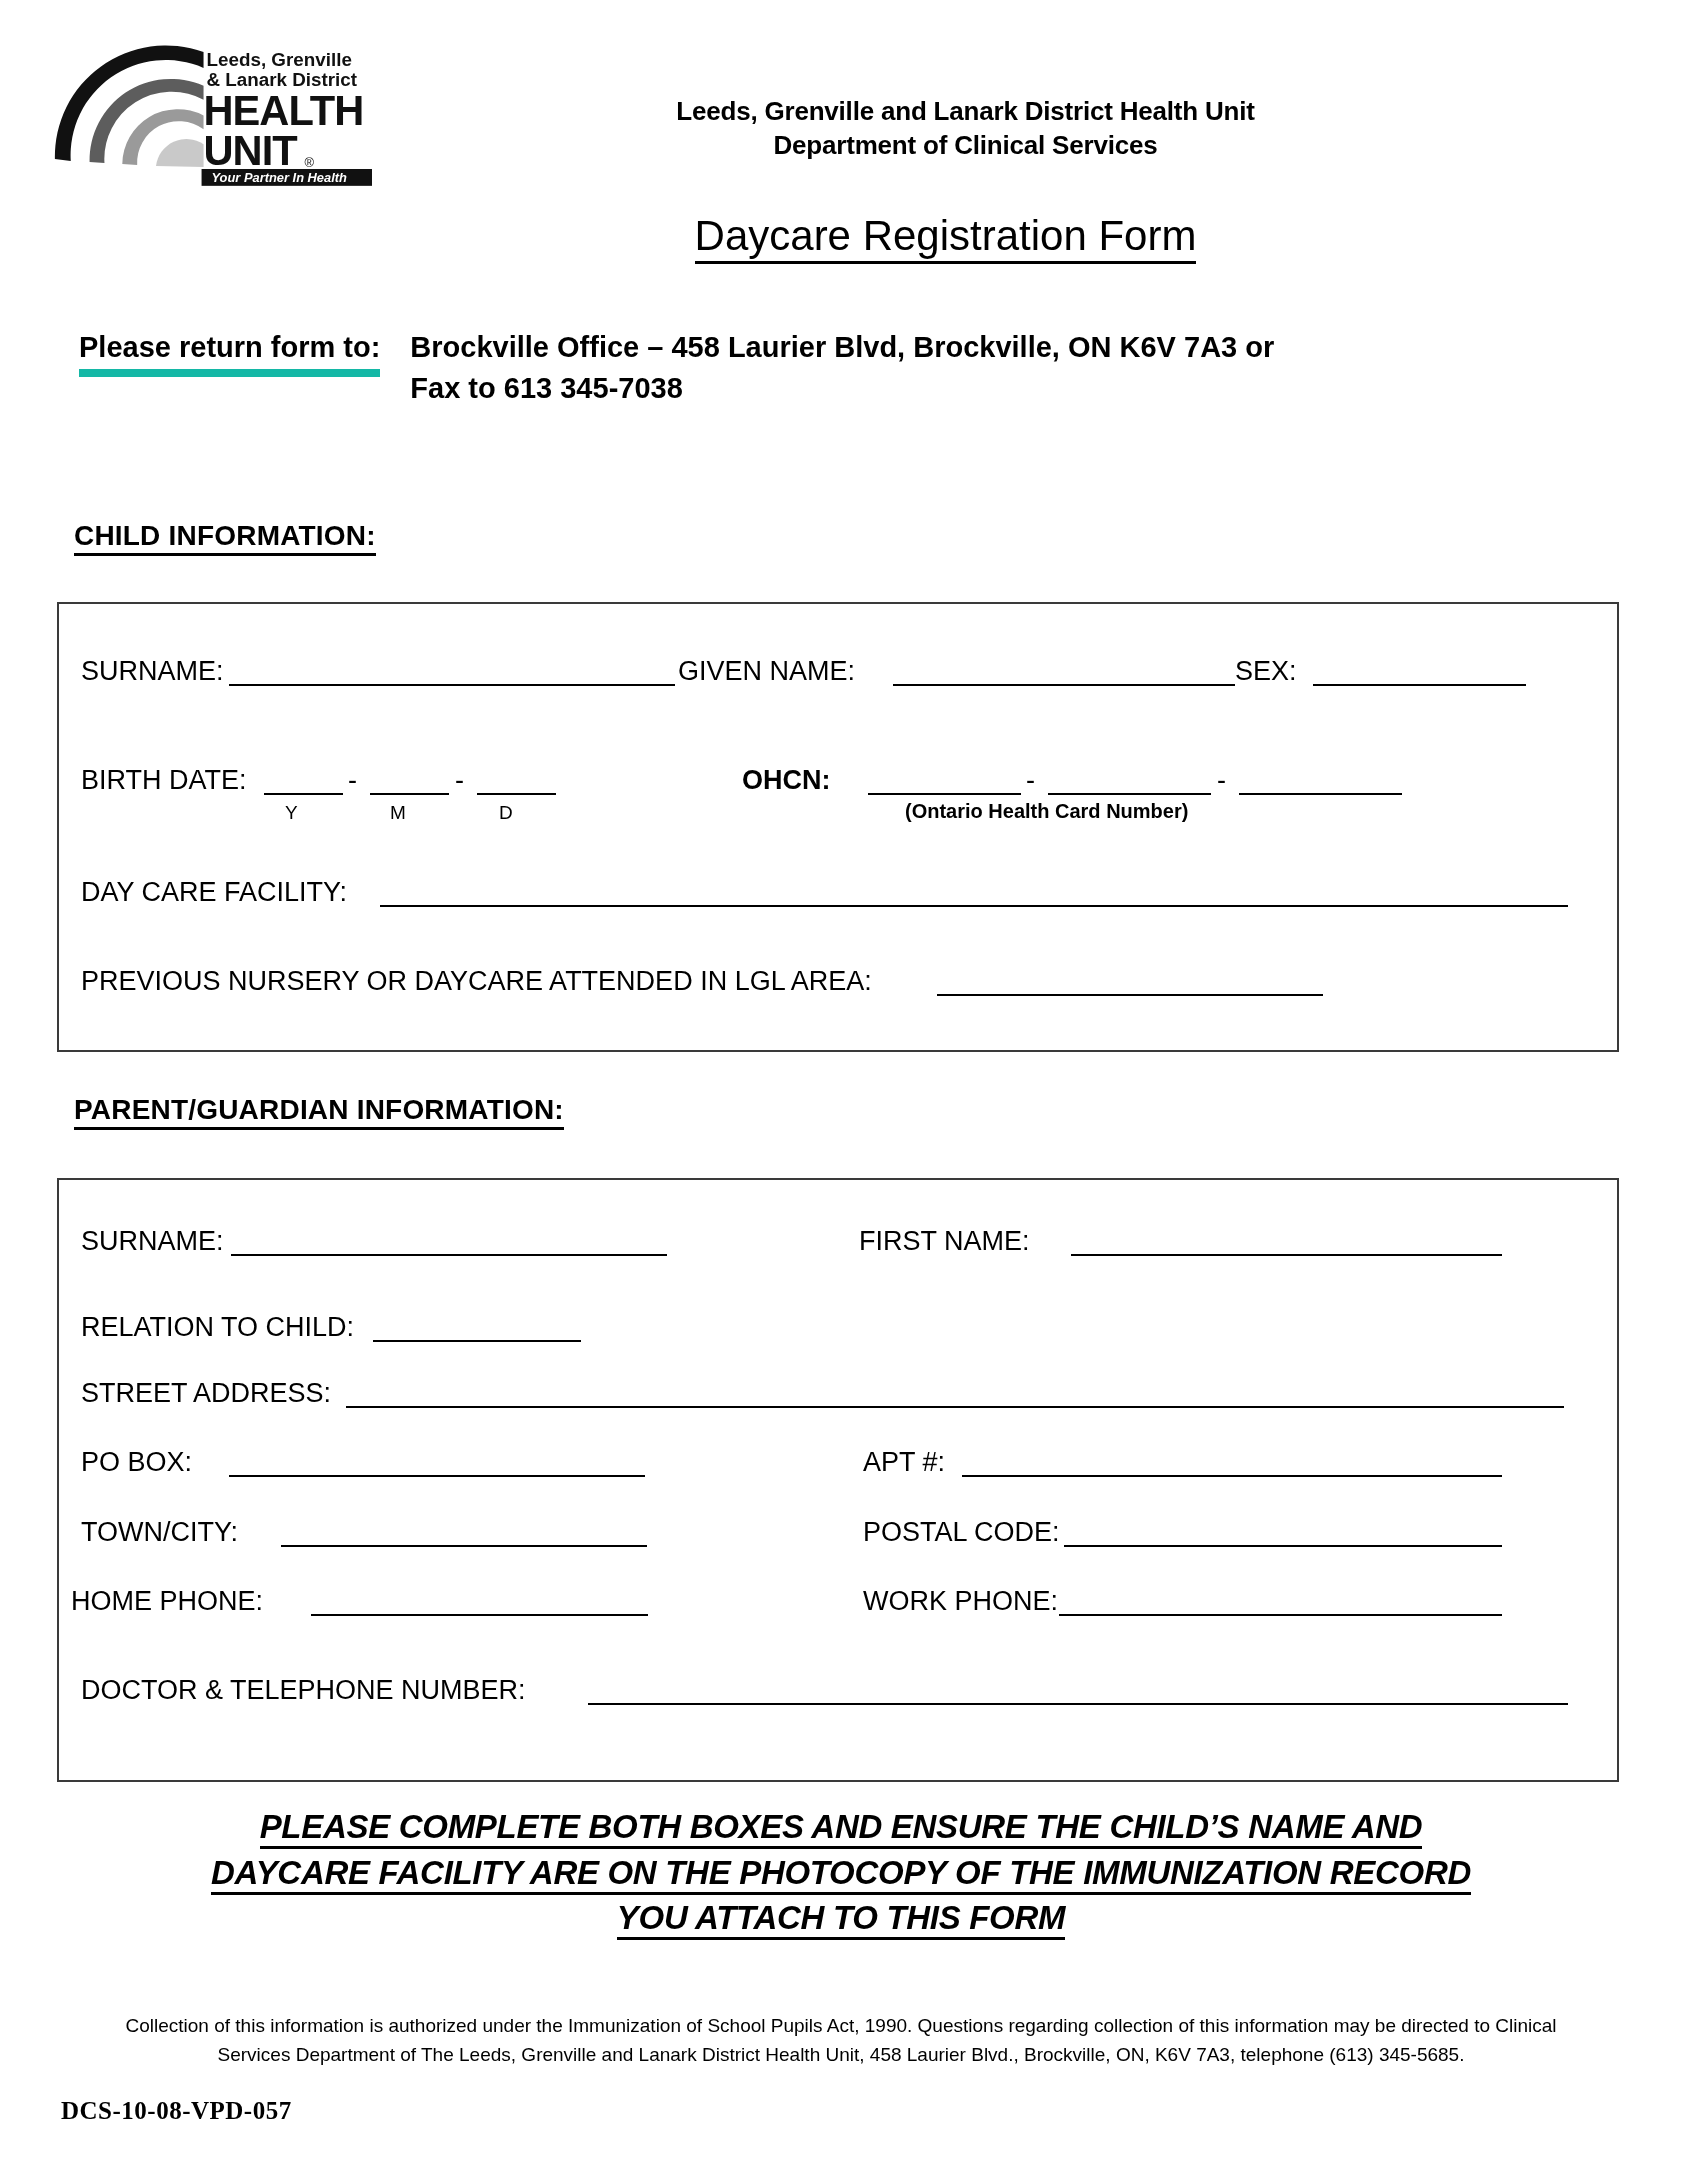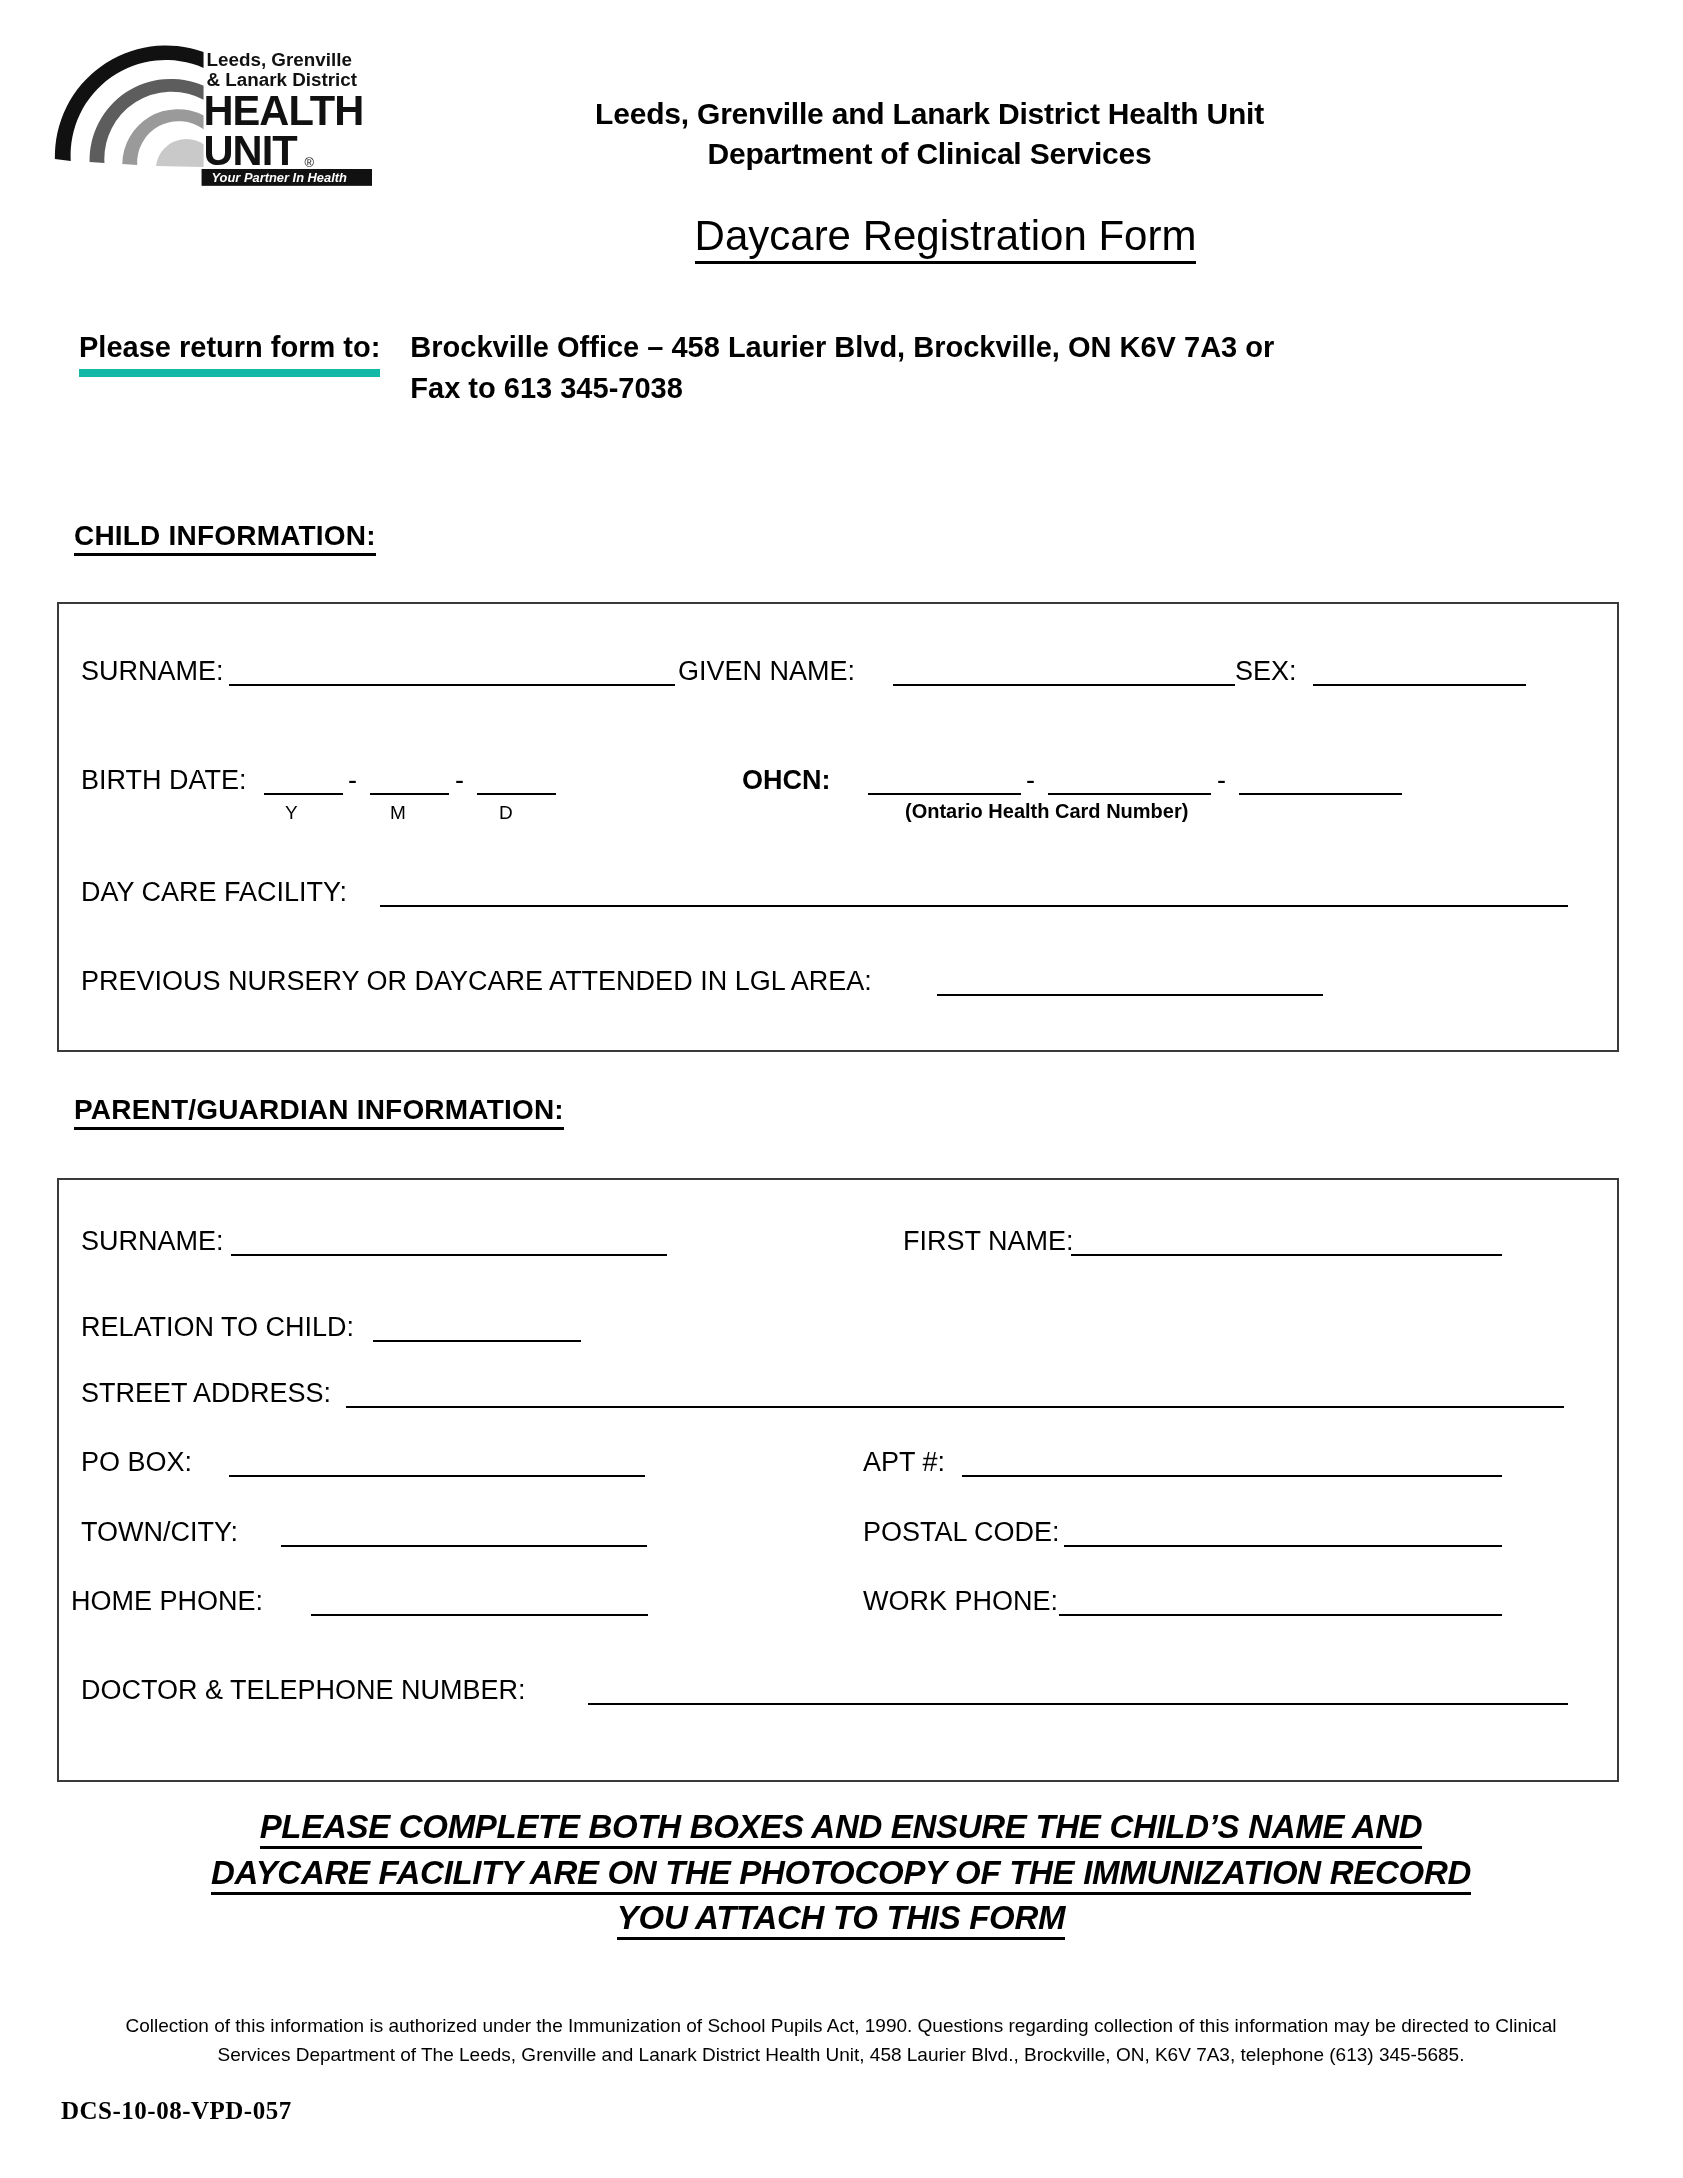--- a/index.html
+++ b/index.html
@@ -32,26 +32,26 @@
     position: absolute;
     left: 45px;
     top: 42px;
     width: 327px;
     height: 144px;
   }
   .logo svg { display: block; }
 
   .org-title {
     position: absolute;
-    left: 360px;
+    left: 396px;
     top: 94px;
     width: 1139px;
     text-align: center;
     font-weight: bold;
-    font-size: 30px;
+    font-size: 26px;
     line-height: 1.32;
     font-stretch: condensed;
     letter-spacing: -0.2px;
   }
   .org-line { display: block; }
 
   .form-title {
     position: absolute;
     left: 376px;
     top: 213px;
@@ -296,21 +296,21 @@
 
   <div class="section-heading" id="parent-heading">
     <span>PARENT/GUARDIAN INFORMATION:</span>
   </div>
 
   <div class="form-box" id="parent-box">
 
     <div class="frow" style="top:48px;">
       <span class="fld lbl" style="left:22px;">SURNAME:</span>
       <span class="fld" style="left:170px;"><span class="blank" style="width:436px;"></span></span>
-      <span class="fld lbl" style="left:844px;">FIRST NAME:</span>
+      <span class="fld lbl" style="left:800px;">FIRST NAME:</span>
       <span class="fld" style="left:1010px;"><span class="blank" style="width:431px;"></span></span>
     </div>
 
     <div class="frow" style="top:134px;">
       <span class="fld lbl" style="left:22px;">RELATION TO CHILD:</span>
       <span class="fld" style="left:312px;"><span class="blank" style="width:208px;"></span></span>
     </div>
 
     <div class="frow" style="top:200px;">
       <span class="fld lbl" style="left:22px;">STREET ADDRESS:</span>

